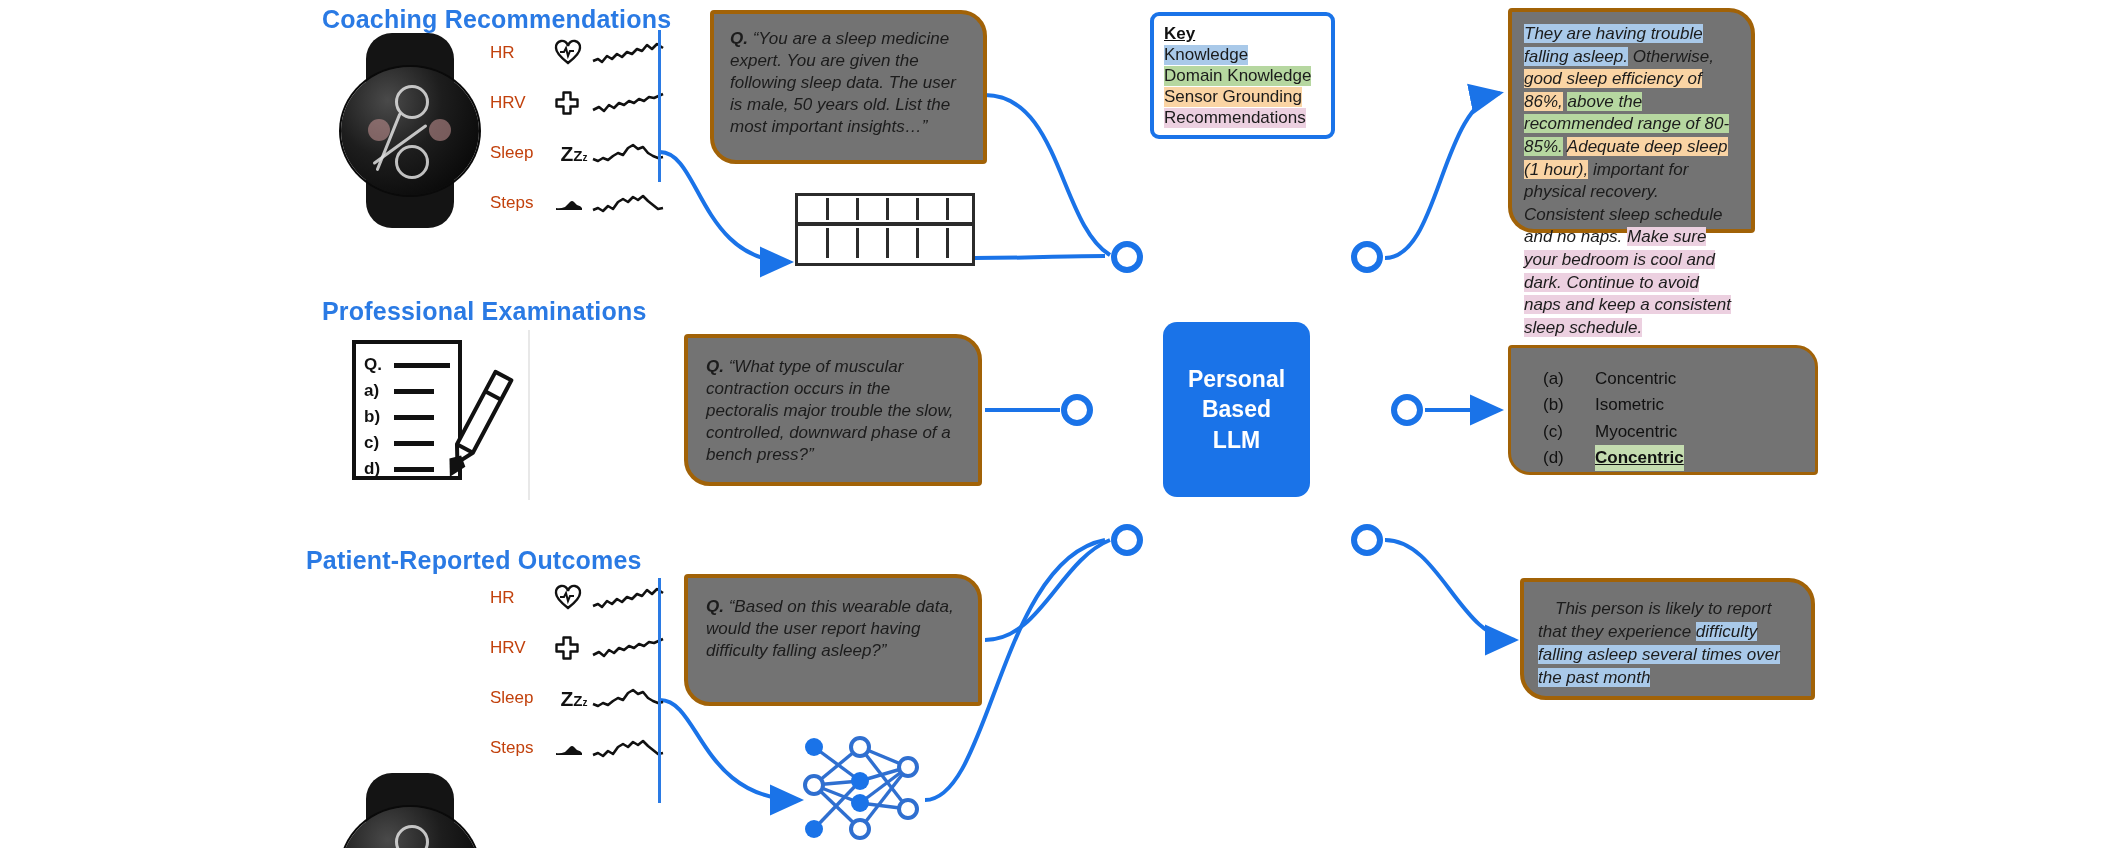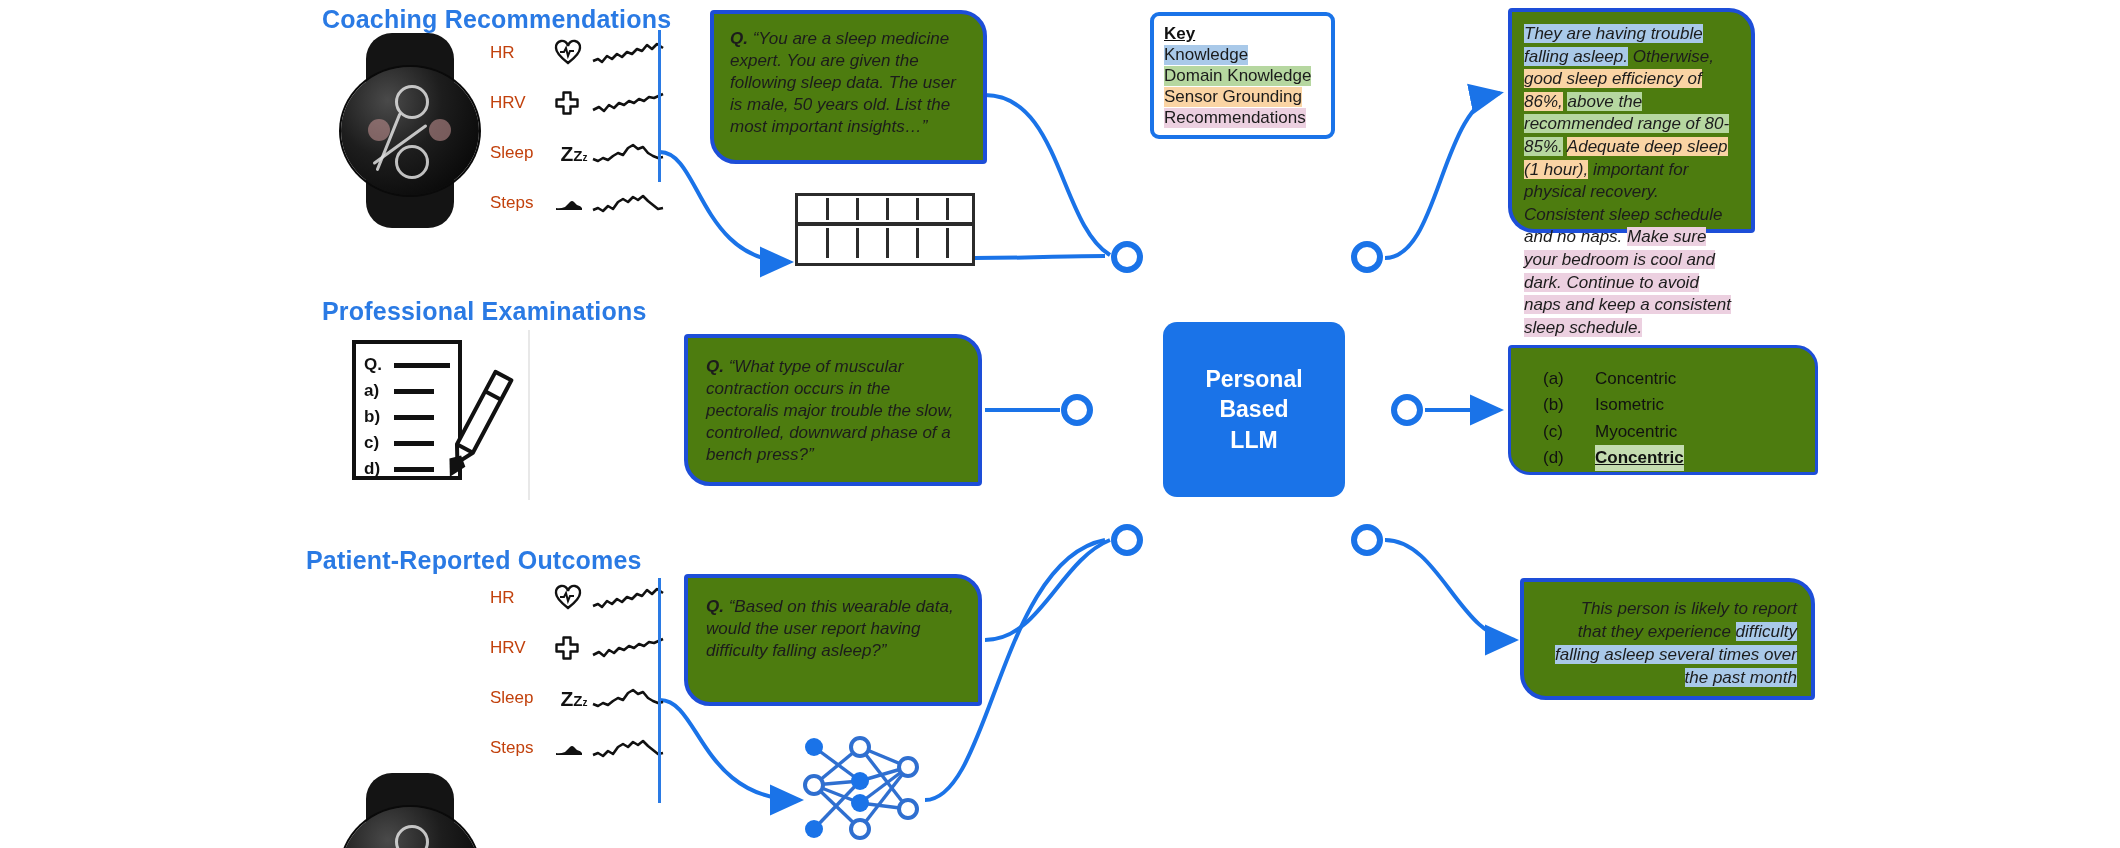--- a/index.html
+++ b/index.html
@@ -21,21 +21,21 @@
   .watch .blob{position:absolute;border-radius:50%;background:rgba(201,150,150,.55);}
 
   
   .sensor-row{display:flex;align-items:center;height:50px;}
   .sensor-label{width:54px;text-align:left;font-size:17px;color:#c2410c;padding-right:11px;}
   .sensor-icon{width:38px;text-align:center;font-size:22px;color:#111;line-height:1;}
   .spark{width:70px;height:26px;}
   .vdiv{position:absolute;width:3px;background:#2a7ae4;}
 
   
-  .bubble{position:absolute;background:#4d7c0f;border:4px solid #1d4ed8;
+  .bubble{position:absolute;background:#737373;border:4px solid #a16207;
           border-radius:4px 26px 4px 26px;box-sizing:border-box;}
   .bubble.plain{border-width:3px;border-radius:4px 22px 4px 22px;}
   .btext{font-family:"Liberation Sans",sans-serif;font-style:italic;font-size:17px;line-height:1.30;color:#1c1c1c;}
   .btext b{font-style:italic;font-weight:bold;}
 
   
   .keybox{position:absolute;border:4px solid #1a73e8;border-radius:9px;background:#fff;box-sizing:border-box;}
   .keybox .k-title{font-weight:bold;font-size:17px;text-decoration:underline;color:#111;}
   .keybox .k-item{font-size:17px;color:#1b1b1b;display:inline-block;margin-top:1px;}
 
@@ -243,21 +243,21 @@
 </div>
 <div class="abs vdiv" style="left:528px;top:330px;height:170px;background:#e8e8e8;width:2px;"></div>
 
 <div class="bubble" style="left:684px;top:334px;width:298px;height:152px;">
   <div class="btext" style="padding:18px 14px 0 18px;">
     <b>Q.</b>
     <span>“What type of muscular contraction occurs in the pectoralis major trouble the slow, controlled, downward phase of a bench press?”</span>
   </div>
 </div>
 
-<div class="llm" style="left:1163px;top:322px;width:182px;height:175px;text-align:center;">
+<div class="llm" style="left:1163px;top:322px;width:147px;height:175px;text-align:center;">
   <div>
     <div>Personal</div>
     <div>Based</div>
     <div>LLM</div>
   </div>
 </div>
 
 <div class="bubble plain" style="left:1508px;top:345px;width:310px;height:130px;">
   <div class="mcq" style="left:32px;top:18px;position:absolute;">
     <div class="row">
@@ -364,16 +364,16 @@
     <circle cx="60" cy="14" r="9" fill="#fff" stroke="#2f6fd0" stroke-width="4"></circle>
     <circle cx="60" cy="48" r="9" fill="#1a73e8"></circle>
     <circle cx="60" cy="70" r="9" fill="#1a73e8"></circle>
     <circle cx="60" cy="96" r="9" fill="#fff" stroke="#2f6fd0" stroke-width="4"></circle>
     <circle cx="108" cy="34" r="9" fill="#fff" stroke="#2f6fd0" stroke-width="4"></circle>
     <circle cx="108" cy="76" r="9" fill="#fff" stroke="#2f6fd0" stroke-width="4"></circle>
   </g>
 </svg>
 
 <div class="bubble" style="left:1520px;top:578px;width:295px;height:122px;">
-  <div class="btext" style="padding:16px 14px 0 14px;line-height:1.35;text-align:right;">
+  <div class="btext" style="padding:16px 14px 0 14px;line-height:1.35;">
     <span> This person is likely to report that they experience </span><span class="hl-ins">difficulty falling asleep several times over the past month</span>
   </div>
 </div>
 
 </body></html>

